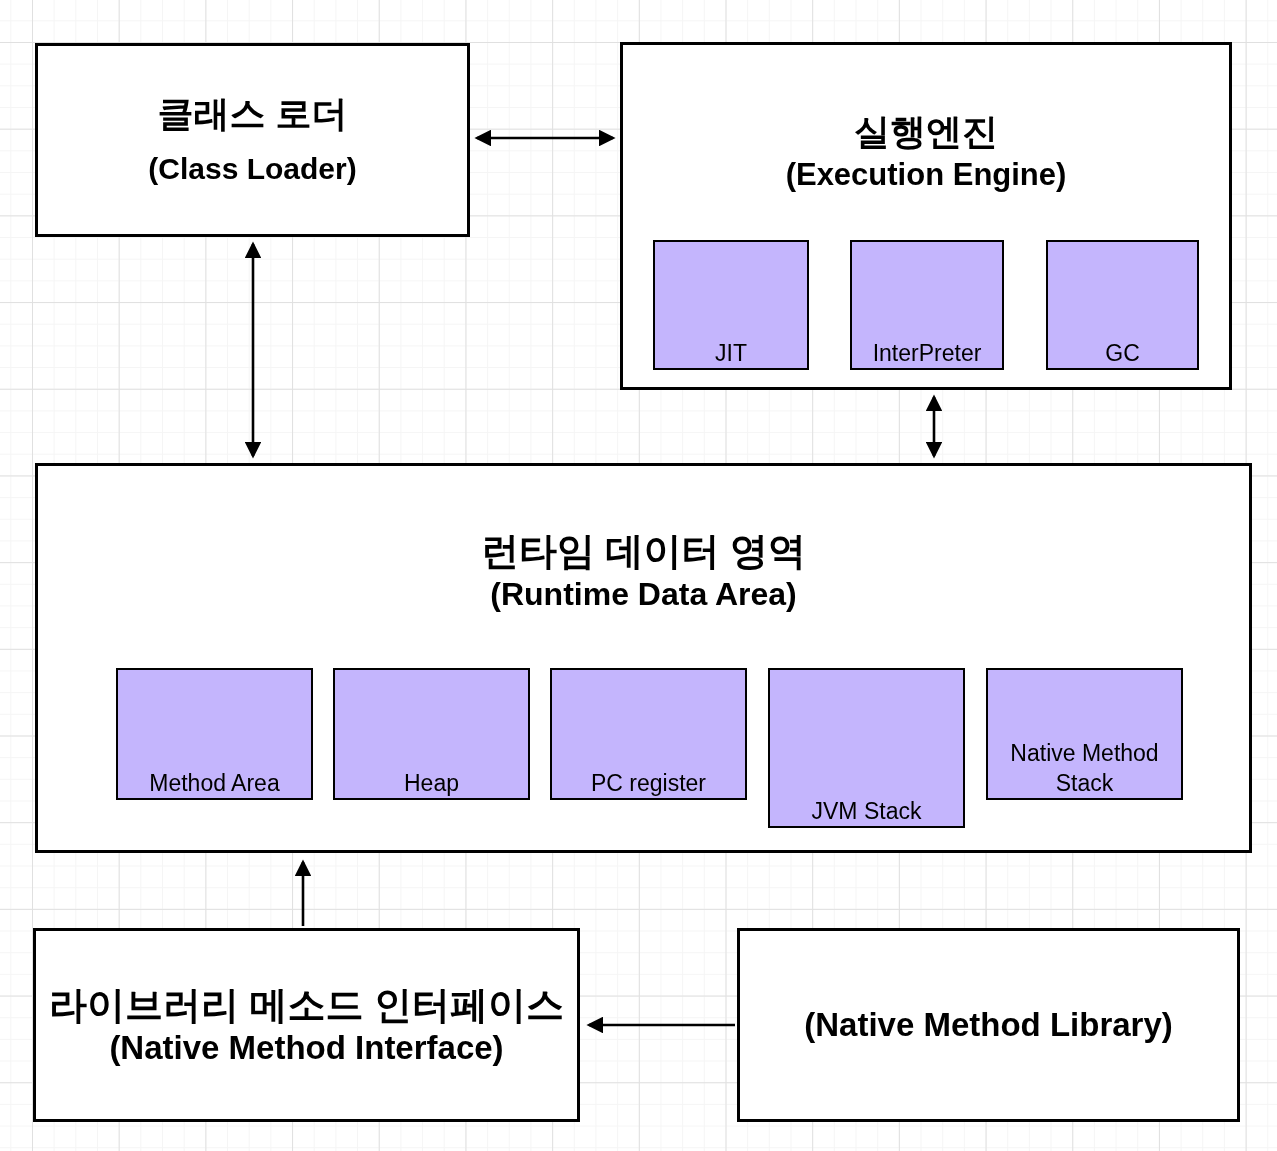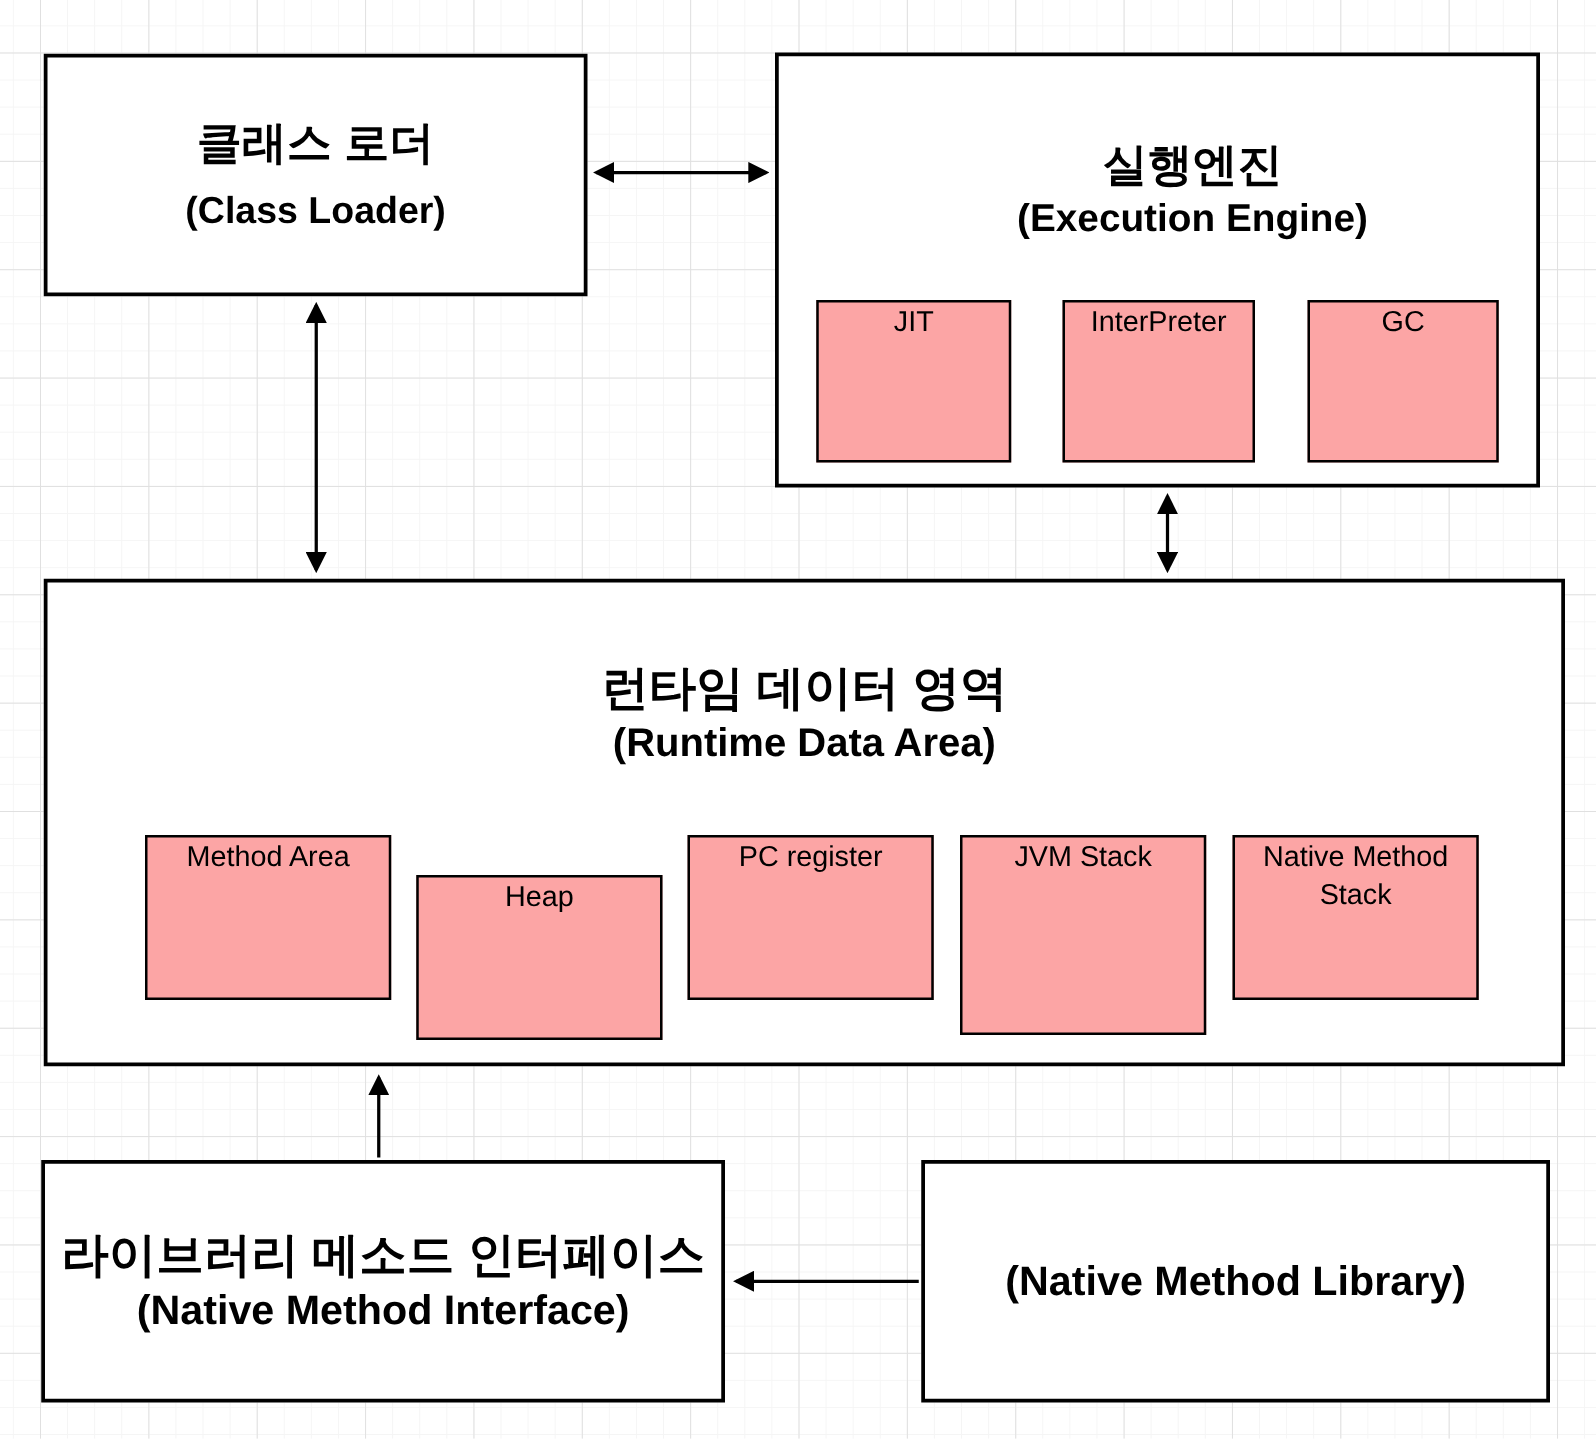--- a/index.html
+++ b/index.html
@@ -49,24 +49,24 @@
   }
   .t-en {
     display: block;
     font-size: 31px;
     font-weight: bold;
     line-height: 40px;
     white-space: nowrap;
   }
   .subnode {
     position: absolute;
-    background: #fca5a5;
+    background: #c4b5fd;
     border: 2px solid #000000;
     display: flex;
-    align-items: flex-start;
+    align-items: flex-end;
     justify-content: center;
     text-align: center;
     font-size: 23px;
     font-weight: normal;
     line-height: 30px;
     padding: 0 13px;
   }
   .arrows {
     position: absolute;
     left: 0;
@@ -80,21 +80,21 @@
 <body>
 
 <div class="canvas">
 
   <div class="node centered" style="left:35px; top:43px; width:435px; height:194px;gap:12px;">
     <span class="t-ko" style="font-size:36px;">클래스 로더</span>
     <span class="t-en" style="font-size:30px;">(Class Loader)</span>
   </div>
 
   <div class="node" style="left:620px; top:42px; width:612px; height:348px;">
-    <div class="node-title" style="top:64px;margin-left:28px;">
+    <div class="node-title" style="top:64px;">
       <span class="t-ko" style="font-size:36px;">실행엔진</span>
       <span class="t-en">(Execution Engine)</span>
     </div>
     <div class="subnode" style="left:30px; top:195px; width:156px; height:130px;">
       <span>JIT</span>
     </div>
     <div class="subnode" style="left:227px; top:195px; width:154px; height:130px;">
       <span>InterPreter</span>
     </div>
     <div class="subnode" style="left:423px; top:195px; width:153px; height:130px;">
@@ -103,21 +103,21 @@
   </div>
 
   <div class="node" style="left:35px; top:463px; width:1217px; height:390px;">
     <div class="node-title" style="top:62px;">
       <span class="t-ko" style="font-size:38px;">런타임 데이터 영역</span>
       <span class="t-en" style="font-size:32px;">(Runtime Data Area)</span>
     </div>
     <div class="subnode" style="left:78px; top:202px; width:197px; height:132px;">
       <span>Method Area</span>
     </div>
-    <div class="subnode" style="left:295px; top:202px; width:197px; height:132px;margin-top:32px;">
+    <div class="subnode" style="left:295px; top:202px; width:197px; height:132px;">
       <span>Heap</span>
     </div>
     <div class="subnode" style="left:512px; top:202px; width:197px; height:132px;">
       <span>PC register</span>
     </div>
     <div class="subnode" style="left:730px; top:202px; width:197px; height:160px;">
       <span>JVM Stack</span>
     </div>
     <div class="subnode" style="left:948px; top:202px; width:197px; height:132px;">
       <span>Native Method Stack</span>

